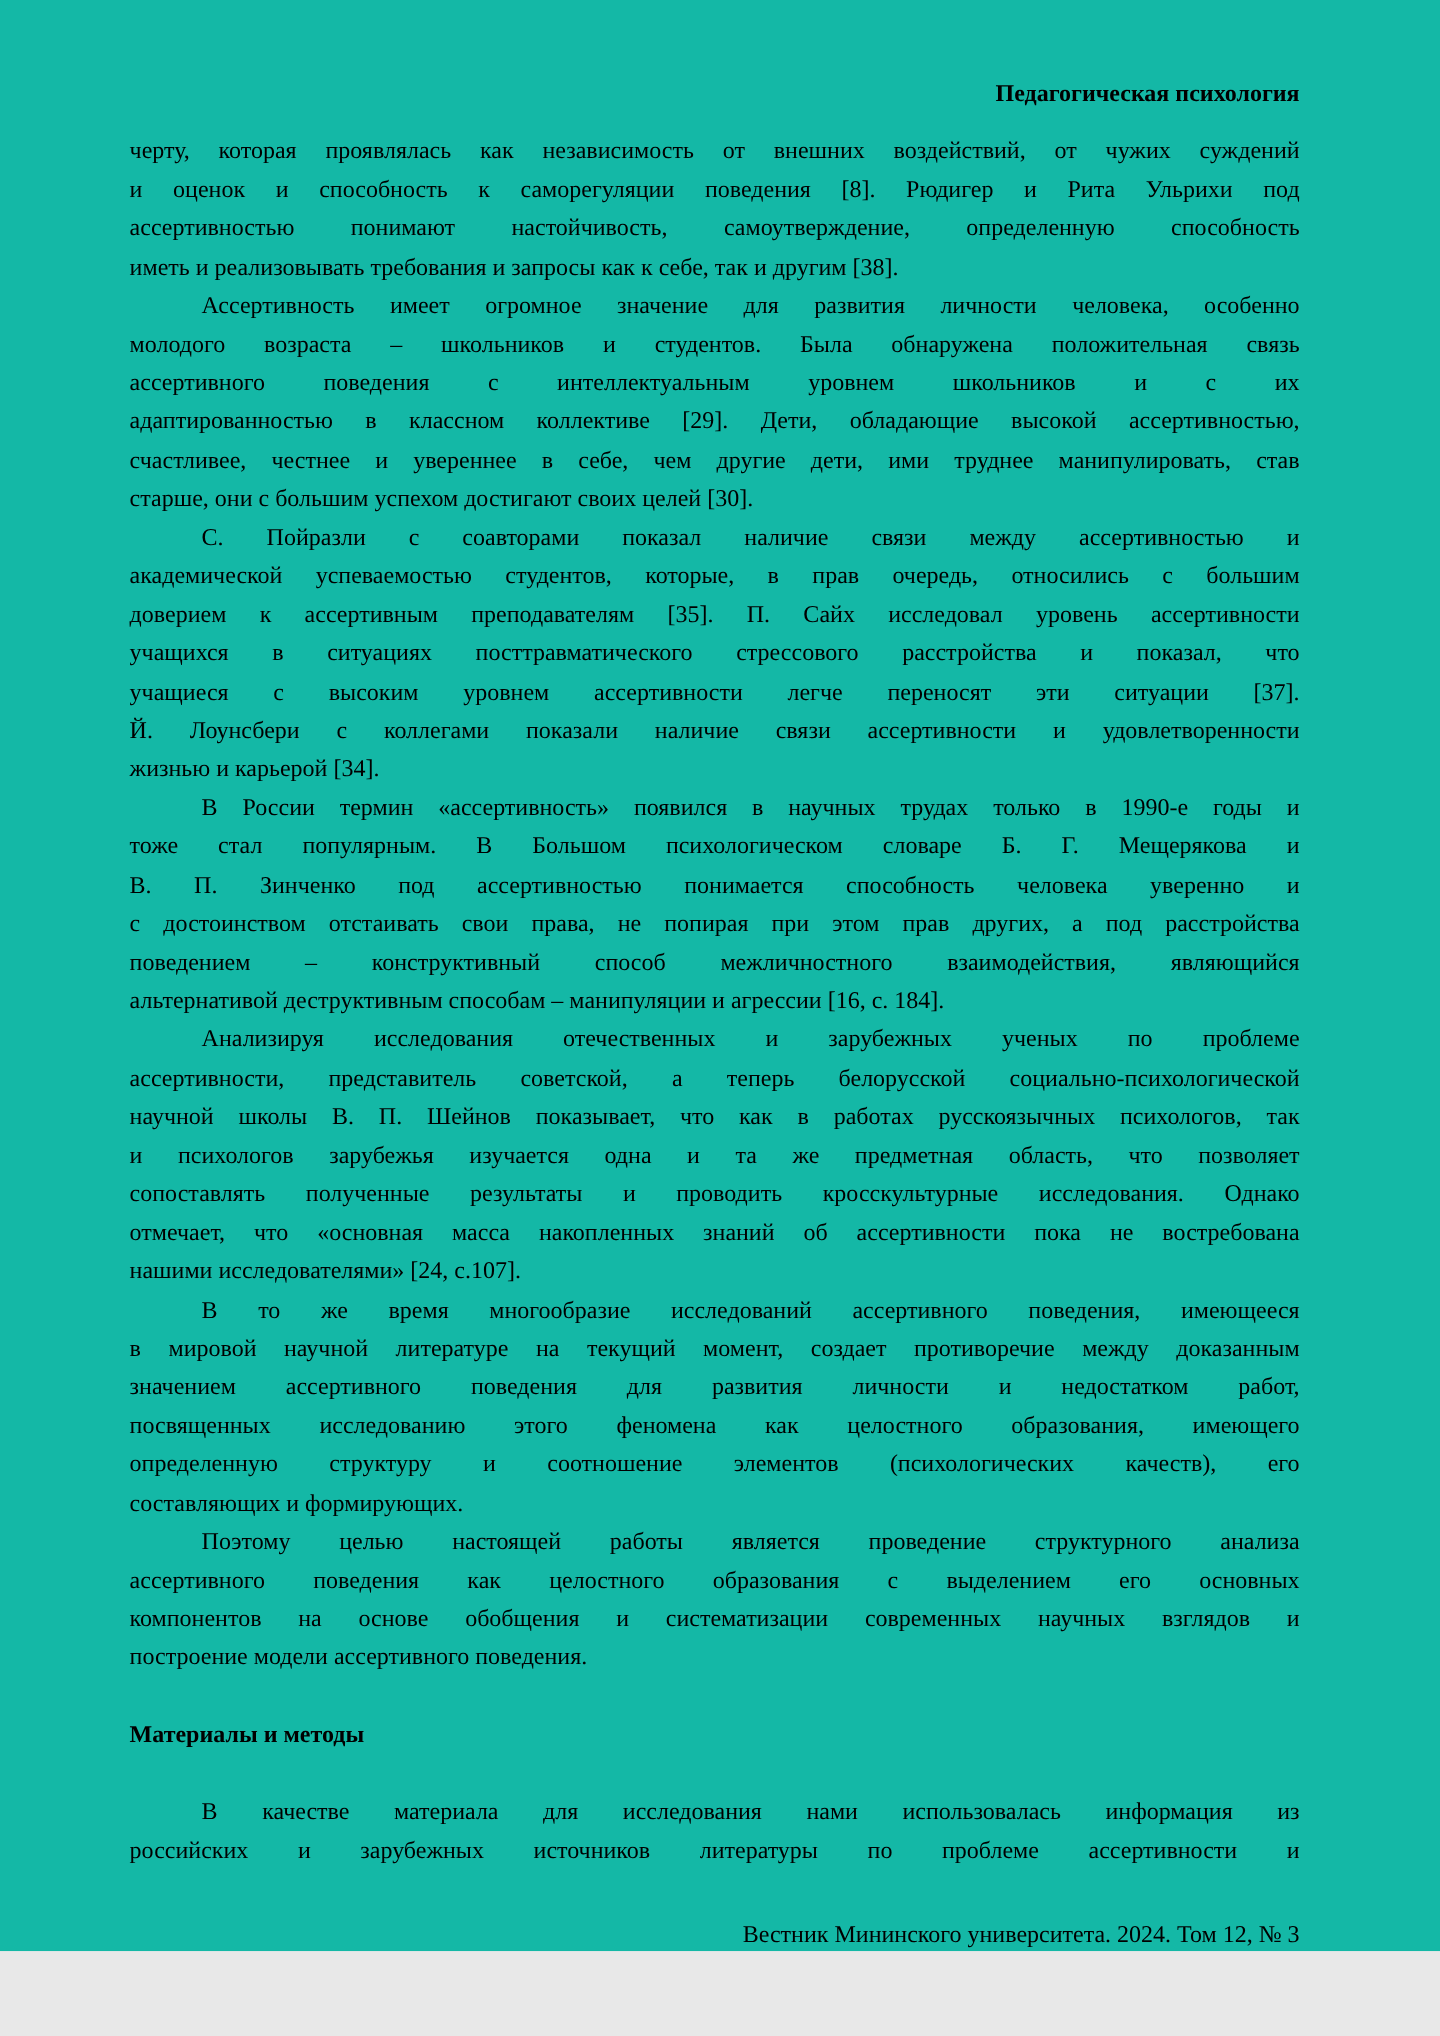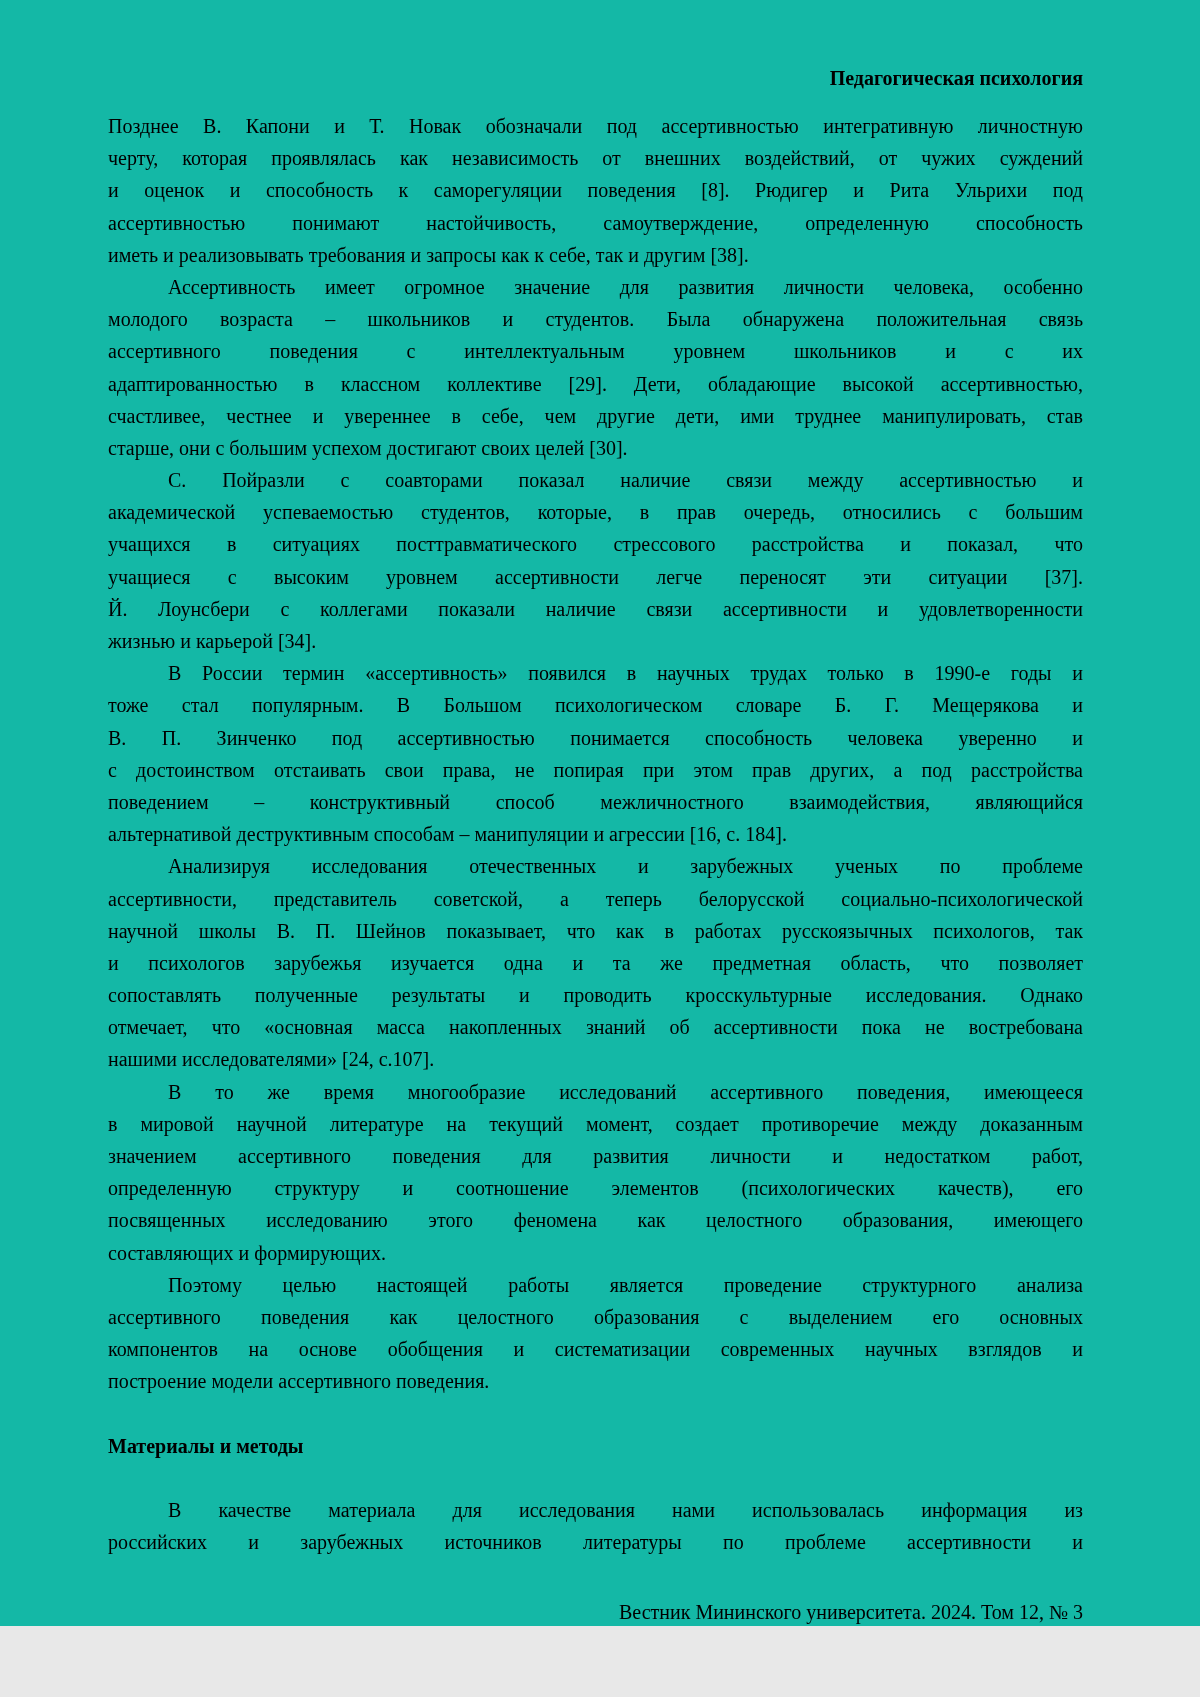--- a/index.html
+++ b/index.html
@@ -53,39 +53,39 @@
 </head>
 <body>
 
 <div class="page">
 
   <div class="running-head">Педагогическая психология</div>
 
   <div class="body-col">
 
     <div class="para">
-      <div class="line">Позднее В. Капони и Т. Новак обозначали под ассертивностью интегративную личностную</div>
       <div class="line">черту, которая проявлялась как независимость от внешних воздействий, от чужих суждений</div>
       <div class="line">и оценок и способность к саморегуляции поведения [8]. Рюдигер и Рита Ульрихи под</div>
       <div class="line">ассертивностью понимают настойчивость, самоутверждение, определенную способность</div>
       <div class="line last">иметь и реализовывать требования и запросы как к себе, так и другим [38].</div>
     </div>
 
     <div class="para">
       <div class="line ind">Ассертивность имеет огромное значение для развития личности человека, особенно</div>
       <div class="line">молодого возраста – школьников и студентов. Была обнаружена положительная связь</div>
       <div class="line">ассертивного поведения с интеллектуальным уровнем школьников и с их</div>
       <div class="line">адаптированностью в классном коллективе [29]. Дети, обладающие высокой ассертивностью,</div>
       <div class="line">счастливее, честнее и увереннее в себе, чем другие дети, ими труднее манипулировать, став</div>
       <div class="line last">старше, они с большим успехом достигают своих целей [30].</div>
     </div>
 
     <div class="para">
       <div class="line ind">С. Пойразли с соавторами показал наличие связи между ассертивностью и</div>
       <div class="line">академической успеваемостью студентов, которые, в прав очередь, относились с большим</div>
+      <div class="line">доверием к ассертивным преподавателям [35]. П. Сайх исследовал уровень ассертивности</div>
       <div class="line">учащихся в ситуациях посттравматического стрессового расстройства и показал, что</div>
       <div class="line">учащиеся с высоким уровнем ассертивности легче переносят эти ситуации [37].</div>
       <div class="line">Й. Лоунсбери с коллегами показали наличие связи ассертивности и удовлетворенности</div>
       <div class="line last">жизнью и карьерой [34].</div>
     </div>
 
     <div class="para">
       <div class="line ind">В России термин «ассертивность» появился в научных трудах только в 1990-е годы и</div>
       <div class="line">тоже стал популярным. В Большом психологическом словаре Б. Г. Мещерякова и</div>
       <div class="line">В. П. Зинченко под ассертивностью понимается способность человека уверенно и</div>
@@ -101,22 +101,22 @@
       <div class="line">и психологов зарубежья изучается одна и та же предметная область, что позволяет</div>
       <div class="line">сопоставлять полученные результаты и проводить кросскультурные исследования. Однако</div>
       <div class="line">отмечает, что «основная масса накопленных знаний об ассертивности пока не востребована</div>
       <div class="line last">нашими исследователями» [24, с.107].</div>
     </div>
 
     <div class="para">
       <div class="line ind">В то же время многообразие исследований ассертивного поведения, имеющееся</div>
       <div class="line">в мировой научной литературе на текущий момент, создает противоречие между доказанным</div>
       <div class="line">значением ассертивного поведения для развития личности и недостатком работ,</div>
+      <div class="line">посвященных исследованию этого феномена как целостного образования, имеющего</div>
       <div class="line">определенную структуру и соотношение элементов (психологических качеств), его</div>
-      <div class="line">посвященных исследованию этого феномена как целостного образования, имеющего</div>
       <div class="line last">составляющих и формирующих.</div>
     </div>
 
     <div class="para">
       <div class="line ind">Поэтому целью настоящей работы является проведение структурного анализа</div>
       <div class="line">ассертивного поведения как целостного образования с выделением его основных</div>
       <div class="line">компонентов на основе обобщения и систематизации современных научных взглядов и</div>
       <div class="line last">построение модели ассертивного поведения.</div>
     </div>
 

